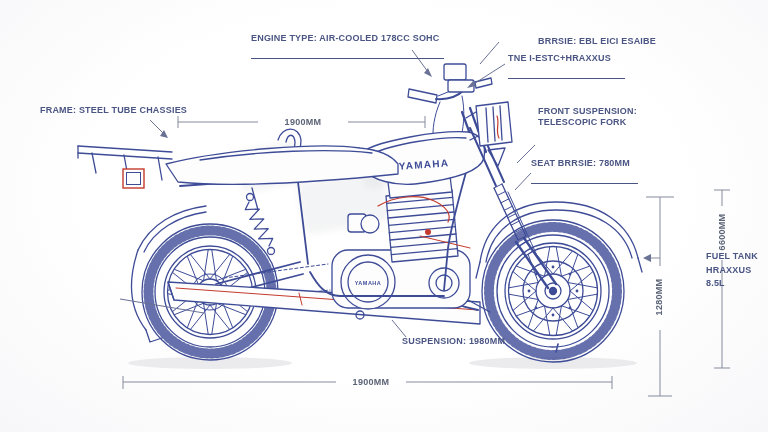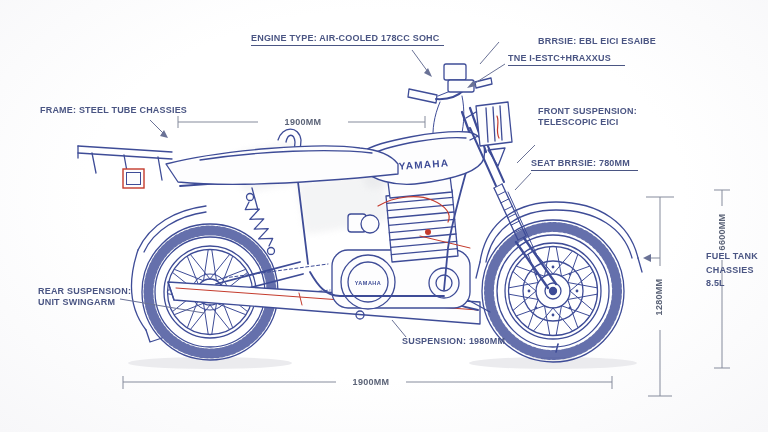--- a/index.html
+++ b/index.html
@@ -10,21 +10,21 @@
   svg{position:absolute;left:0;top:0;}
   .ink{stroke:#3e4c97;fill:none;stroke-width:1.3;stroke-linecap:round;stroke-linejoin:round;}
   .thick{stroke-width:2;}
   .paper{fill:#fdfdfe;}
   .red{stroke:#c43a2c;fill:none;stroke-linecap:round;}
   .dimline{stroke:#858b9c;stroke-width:1;fill:none;}
   .leader{stroke:#6a7296;stroke-width:1;fill:none;}
   .ah{fill:#6a7296;stroke:none;}
   .lbl{position:absolute;font-size:9px;line-height:11px;font-weight:600;
        color:#4a5583;letter-spacing:.2px;white-space:nowrap;}
-  .u{border-bottom:1px solid #4a5583;padding-bottom:1px;}
+  .u{border-bottom:1px solid #4a5583;padding-bottom:14px;}
   .dim{position:absolute;font-size:9px;font-weight:600;color:#5b6377;
        letter-spacing:.3px;text-align:center;white-space:nowrap;}
   .vert{transform:rotate(-90deg);transform-origin:center;}
   .wm{position:absolute;background:#d7d8dc;opacity:.28;filter:blur(3px);
       transform:rotate(-10deg);border-radius:8px;}
 </style>
 </head>
 <body>
 
 <div class="stage">
@@ -309,35 +309,31 @@
 
   <div class="lbl u" style="left:251px;top:33px;padding-right:4px;">ENGINE TYPE: AIR-COOLED 178CC SOHC</div>
 
   <div class="lbl" style="left:502px;top:36px;padding-left:36px;">BRRSIE: EBL EICI ESAIBE</div>
   <div class="lbl" style="left:40px;top:105px;">FRAME: STEEL TUBE CHASSIES</div>
 
   <div class="lbl u" style="left:508px;top:53px;padding-right:14px;">TNE I-ESTC+HRAXXUS</div>
 
   <div class="lbl" style="left:538px;top:106px;">
     <div>FRONT SUSPENSION:</div>
-    <div>TELESCOPIC EICI</div>
+    <div>TELESCOPIC FORK</div>
   </div>
 
   <div class="lbl u" style="left:531px;top:158px;padding-right:8px;">SEAT BRRSIE: 780MM</div>
 
   <div class="lbl" style="left:678px;top:250px;line-height:13.5px;margin-left:28px;">
     <div>FUEL TANK</div>
-    <div>CHASSIES</div>
+    <div>HRAXXUS</div>
     <div>8.5L</div>
   </div>
 
-  <div class="lbl" style="left:38px;top:286px;">
-    <div>REAR SUSPENSION:</div>
-    <div>UNIT SWINGARM</div>
-  </div>
 
   <div class="lbl" style="left:402px;top:336px;">SUSPENSION: 1980MM</div>
 
   <div class="dim" style="left:272px;top:117px;width:62px;">1900MM</div>
   <div class="dim" style="left:340px;top:377px;width:62px;">1900MM</div>
   <div class="dim vert" style="left:632px;top:292px;width:54px;">1280MM</div>
   <div class="dim vert" style="left:695px;top:227px;width:54px;">6600MM</div>
 </div>
 
 </body></html>

